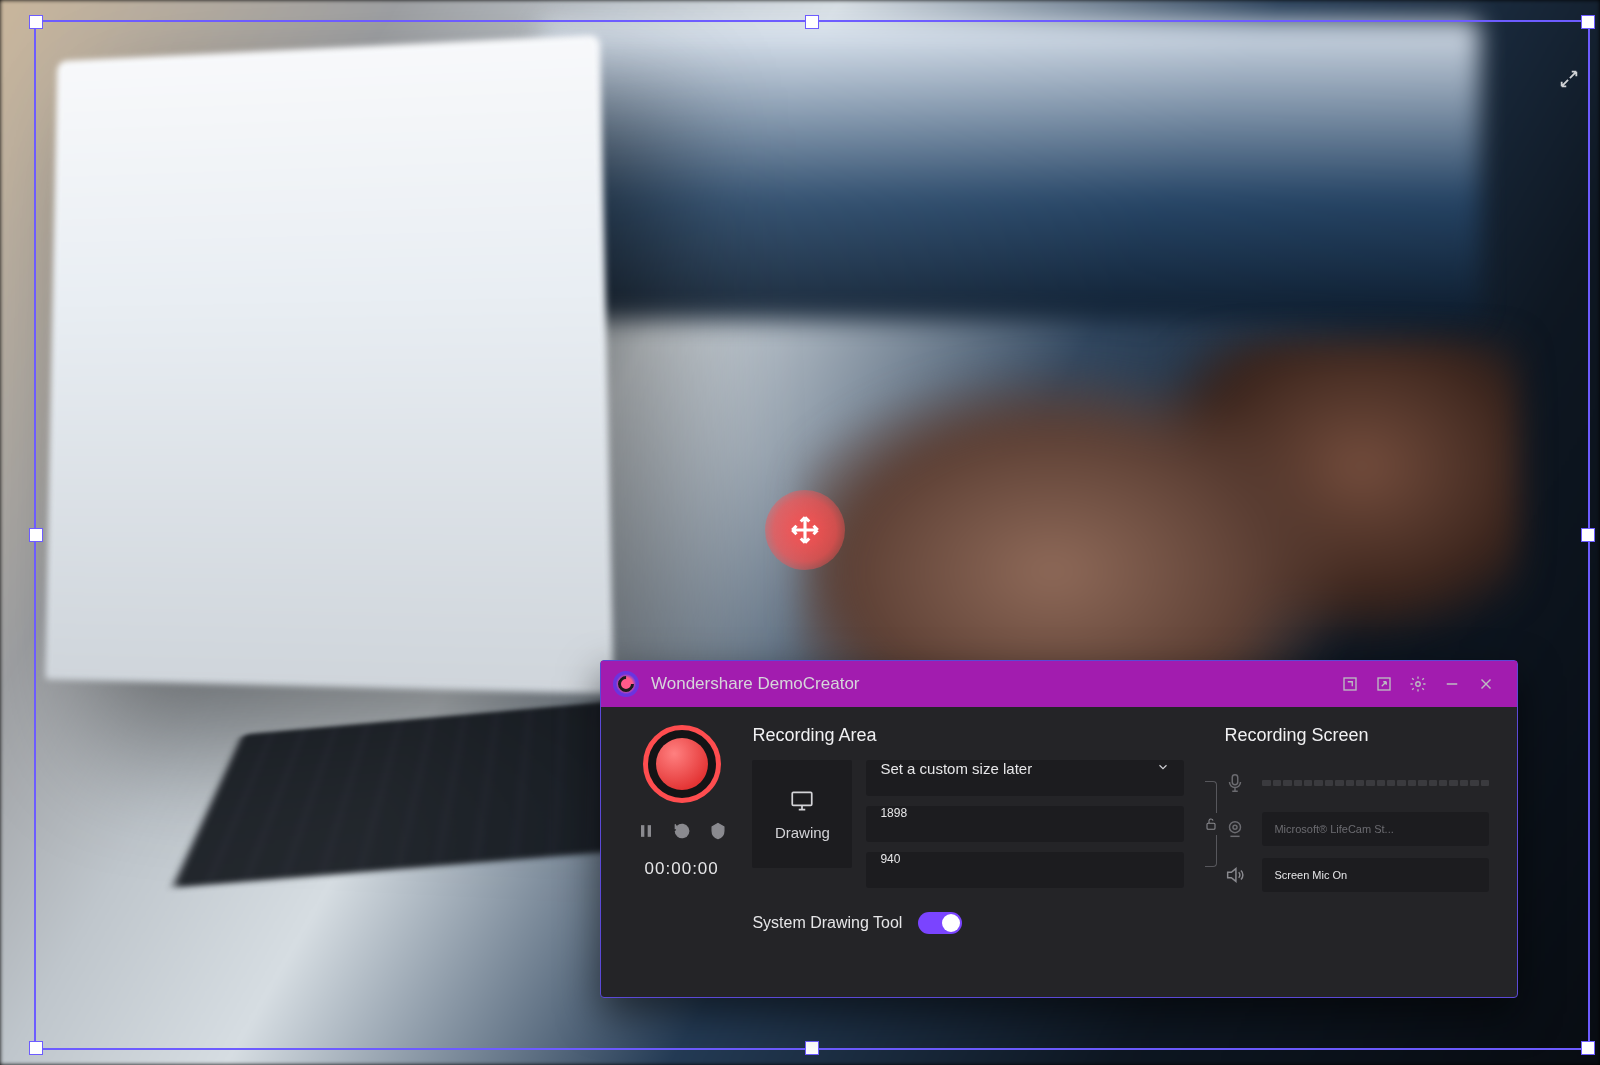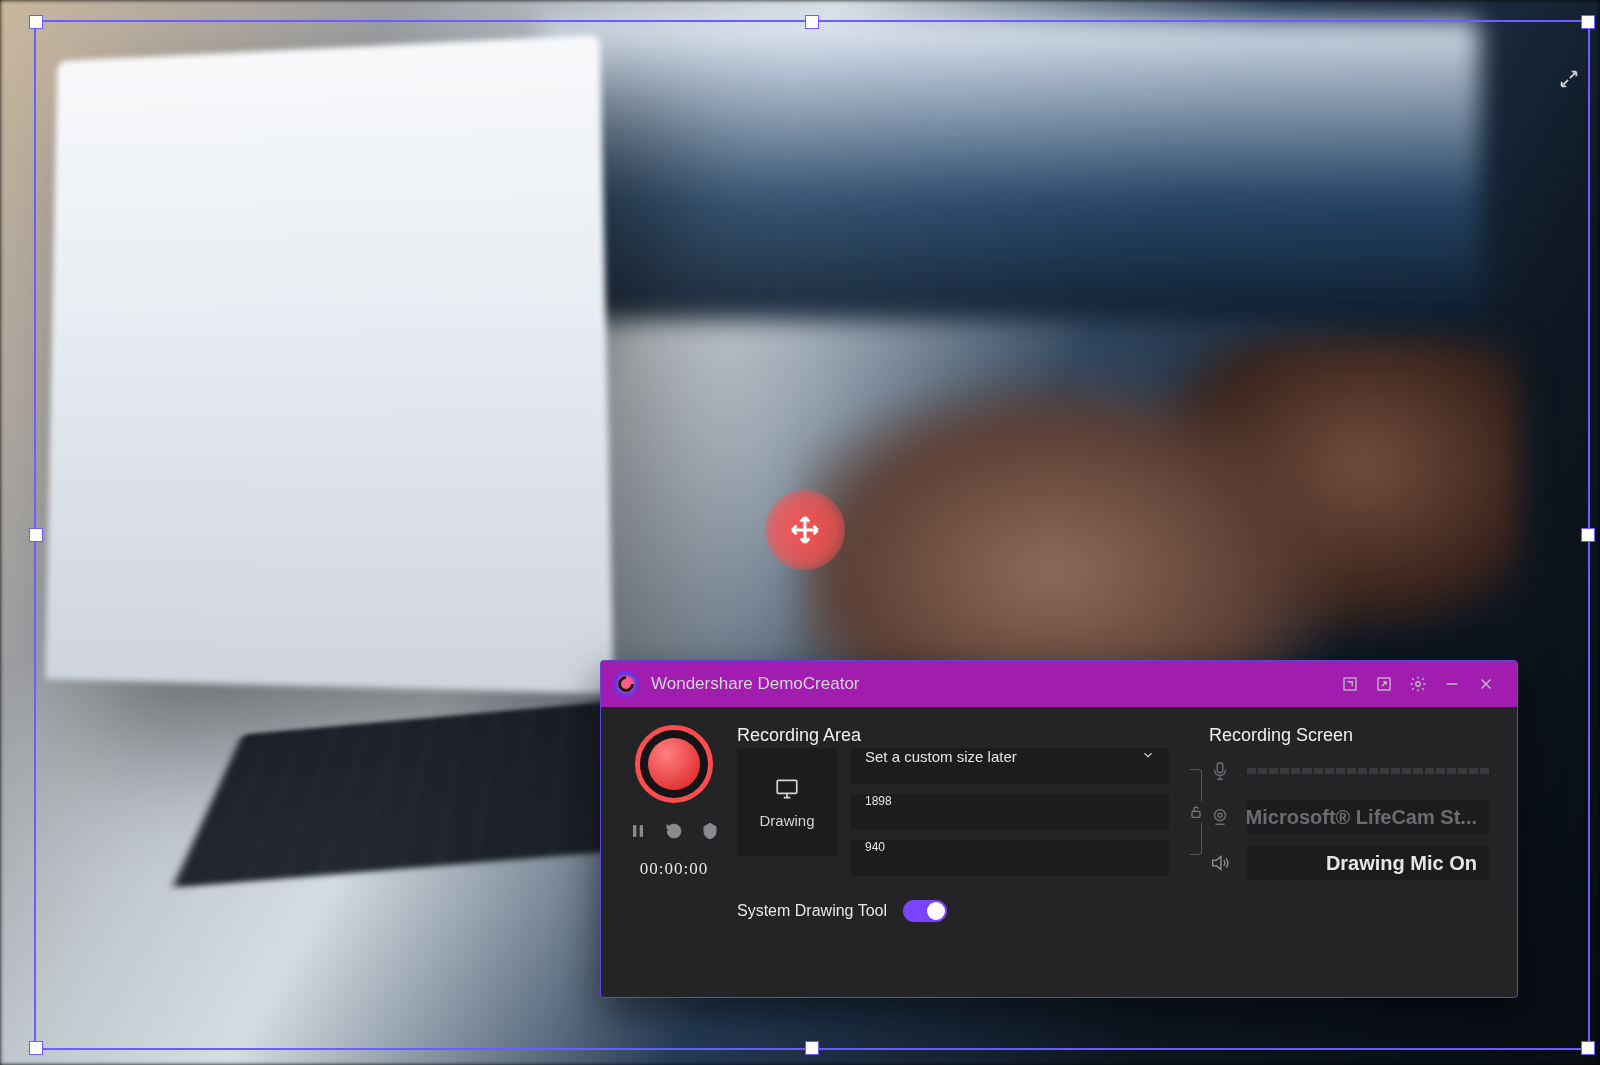--- a/index.html
+++ b/index.html
@@ -113,39 +113,39 @@
   }
   .title-btn svg { width: 18px; height: 18px; stroke: currentColor; fill: none; stroke-width: 1.8; }
   .title-btn.min svg line { stroke-width: 2; }
 
   .body {
     flex: 1; display: flex; padding: 18px 28px 14px 24px;
   }
 
   
   .left-col {
-    width: 120px; display: flex; flex-direction: column; align-items: center; gap: 18px; font-family: Liberation Serif, serif;
+    width: 120px; display: flex; flex-direction: column; align-items: center; gap: 18px;
   }
   .record-btn {
     width: 78px; height: 78px; border-radius: 50%; border: 5px solid #ff4d4f;
     display: flex; align-items: center; justify-content: center; cursor: pointer;
     background: #141416;
   }
   .record-dot {
     width: 52px; height: 52px; border-radius: 50%;
     background: radial-gradient(circle at 35% 30%, #ff8080, #e33434 75%);
   }
   .ctrl-row { display: flex; gap: 16px; color: #8a8a8f; }
   .ctrl-row .ic { width: 20px; height: 20px; cursor: pointer; }
   .ctrl-row svg { width: 20px; height: 20px; stroke: currentColor; fill: currentColor; stroke-width: 1.6; }
   .timer { font-size: 17px; color: #e6e6e8; letter-spacing: 1px; }
 
   
   .mid-col { flex: 1; padding-left: 14px; }
-  .section-title { font-size: 18px; margin-bottom: 2px; color: #f0f0f2; }
+  .section-title { font-size: 18px; margin-bottom: 14px; color: #f0f0f2; }
   .area-row { display: flex; gap: 14px; align-items: stretch; }
   .screen-tab {
     width: 100px; height: 108px; background: #1c1c1f;
     display: flex; flex-direction: column; align-items: center; justify-content: center;
     gap: 10px; color: #d3d3d7; font-size: 15px; border-radius: 2px;
   }
   .screen-tab svg { width: 30px; height: 26px; stroke: currentColor; fill: none; stroke-width: 1.6; }
   .inputs-col { display: flex; flex-direction: column; gap: 10px; width: 318px; }
   .select, .num-input {
     height: 36px; background: #1c1c1f; border: none; border-radius: 3px;
@@ -172,21 +172,21 @@
 
   
   .right-col { width: 280px; display: flex; flex-direction: column; }
   .dev-row { display: flex; align-items: center; gap: 16px; height: 46px; color: #8a8a8f; }
   .dev-row svg { width: 22px; height: 22px; stroke: currentColor; fill: none; stroke-width: 1.6; flex-shrink: 0; }
   .dev-row.disabled { color: #6b6b70; }
   .meter { flex: 1; height: 6px; display: flex; gap: 2px; }
   .meter i { flex: 1; background: #3a3a3e; border-radius: 1px; }
   .dev-select {
     flex: 1; height: 34px; background: #1c1c1f; border-radius: 3px; display: flex; align-items: center;
-    justify-content: flex-end; font-size: 20px; padding: 0 12px; color: inherit; white-space: nowrap; overflow: hidden; font-weight: bold;
+    justify-content: flex-start; font-size: 11px; padding: 0 12px; color: inherit; white-space: nowrap; overflow: hidden;
   }
 </style>
 </head>
 <body>
 
 <div class="bg"></div>
 <div class="monitor2"></div>
 <div class="laptop"></div>
 <div class="keyboard"></div>
 <div class="hands"></div>
@@ -361,19 +361,19 @@
           <span>Microsoft® LifeCam St...</span>
         </div>
       </div>
 
       <div class="dev-row">
         <svg viewBox="0 0 24 24">
             <path d="M4 9v6h4l5 4V5L8 9H4z"></path>
             <path d="M16 9a4 4 0 0 1 0 6M18.5 7a7 7 0 0 1 0 10"></path>
           </svg>
         <div class="dev-select" style="color:#e6e6e8">
-          <span>Drawing Mic On</span>
+          <span>Screen Mic On</span>
         </div>
       </div>
     </div>
 
   </div>
 </div>
 
 </body></html>

